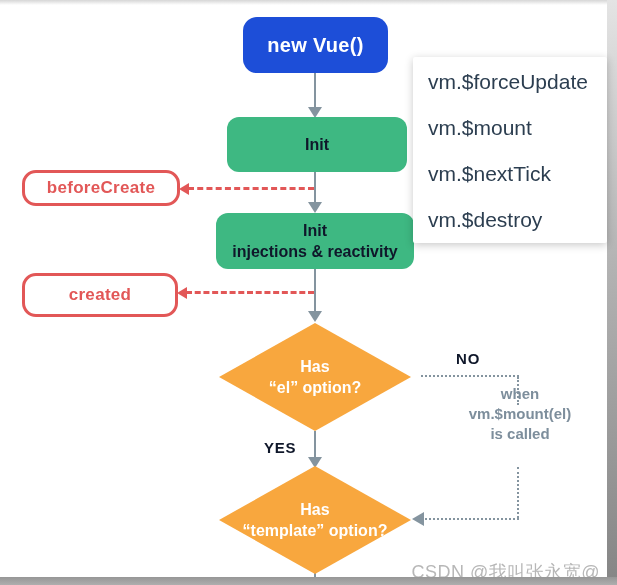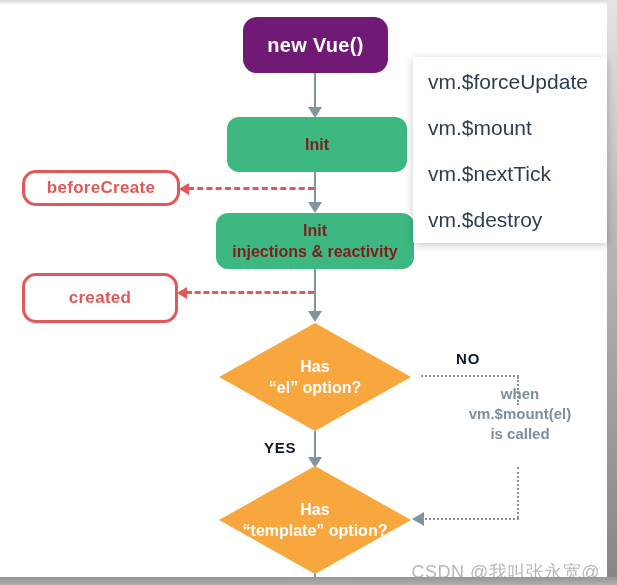--- a/index.html
+++ b/index.html
@@ -15,23 +15,23 @@
   .top-fade { position:absolute; left:0; top:0; width:617px; height:5px;
     background: linear-gradient(#d6d6d6, rgba(255,255,255,0)); z-index:0; }
   .right-strip { position:absolute; left:607px; top:0; width:10px; height:585px;
     background: linear-gradient(#e4e4e4, #b3b3b3 45%, #858585); z-index:0; }
   .bottom-bar { position:absolute; left:0; top:577px; width:617px; height:8px;
     background: linear-gradient(#969696, #aeaeae); z-index:7; }
 
   
   .node { position:absolute; display:flex; flex-direction:column;
     align-items:center; justify-content:center; text-align:center; z-index:2; }
-  .navy-box { background:#701a75; color:#fff; border-radius:14px;
+  .navy-box { background:#1d4ed8; color:#fff; border-radius:14px;
     font-size:20px; font-weight:bold; letter-spacing:.3px;align-items:center; }
-  .green-box { background:#3eb882; color:#7f1d1d; border-radius:12px;
+  .green-box { background:#3eb882; color:#0f172a; border-radius:12px;
     font-size:16px; font-weight:600; line-height:21px; }
   .hook-box { background:#fff; border:3px solid #e25757; color:#e25757;
     border-radius:14px; font-size:17px; font-weight:bold; letter-spacing:.3px; }
   .diamond { background:#f8a73e; color:#fff;
     clip-path: polygon(50% 0, 100% 50%, 50% 100%, 0 50%);
     font-size:16px; font-weight:600; line-height:21px; }
   .vline { position:absolute; width:2px; background:#84949f; z-index:1; }
   .arrow-down { position:absolute; width:0; height:0; z-index:1;
     border-left:7px solid transparent; border-right:7px solid transparent;
     border-top:11px solid #84949f; }
@@ -88,21 +88,21 @@
 
   <div class="node green-box" style="left:216px; top:213px; width:198px; height:56px;">
     <span>Init</span>
     <span>injections &amp; reactivity</span>
   </div>
   <div class="vline" style="left:314px; top:269px; height:44px;"></div>
   <div class="arrow-down" style="left:308px; top:311px;"></div>
 
   <div class="dash-red" style="left:186px; top:291px; width:128px;"></div>
   <div class="arrow-left-red" style="left:177px; top:287px;"></div>
-  <div class="node hook-box" style="left:22px; top:273px; width:156px; height:50px;">
+  <div class="node hook-box" style="left:22px; top:273px; width:156px; height:44px;">
     <span>created</span>
   </div>
 
   <div class="node diamond" style="left:219px; top:323px; width:192px; height:108px;">
     <span>Has</span>
     <span>“el” option?</span>
   </div>
 
   <div class="flow-label" style="left:456px; top:350px;">NO</div>
   <div class="dot-h" style="left:421px; top:375px; width:98px;"></div>

